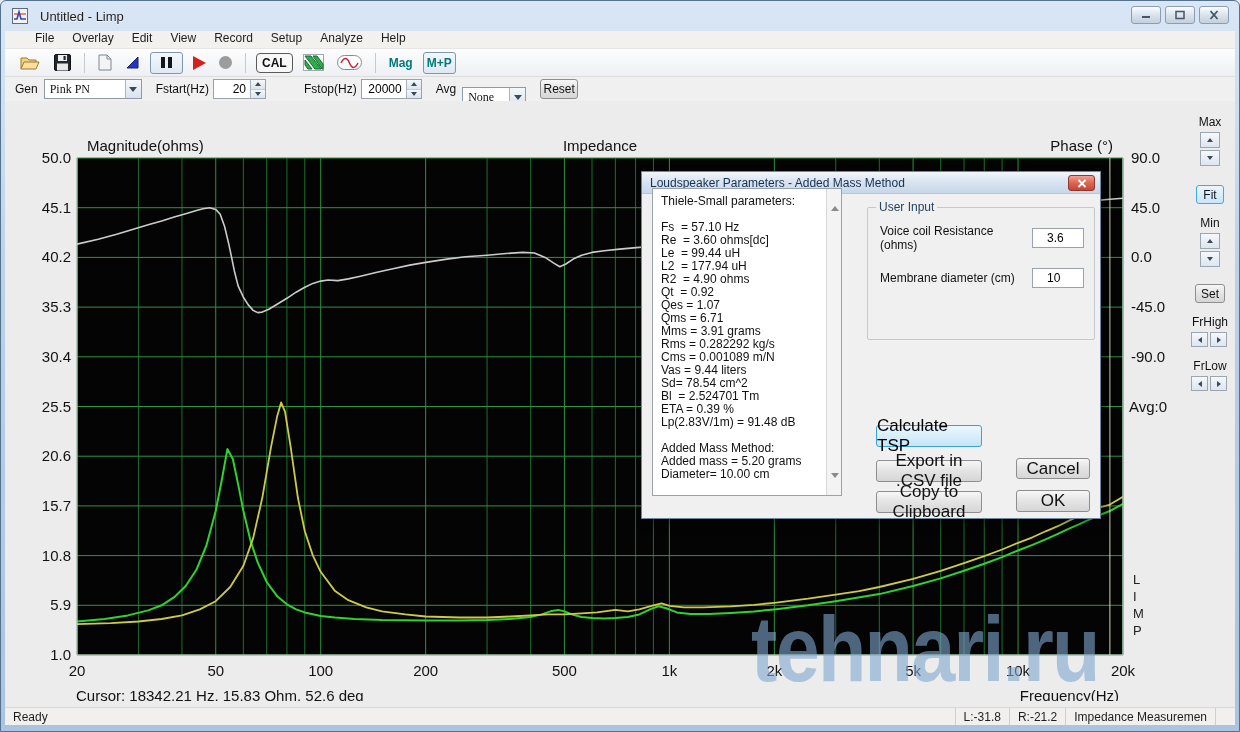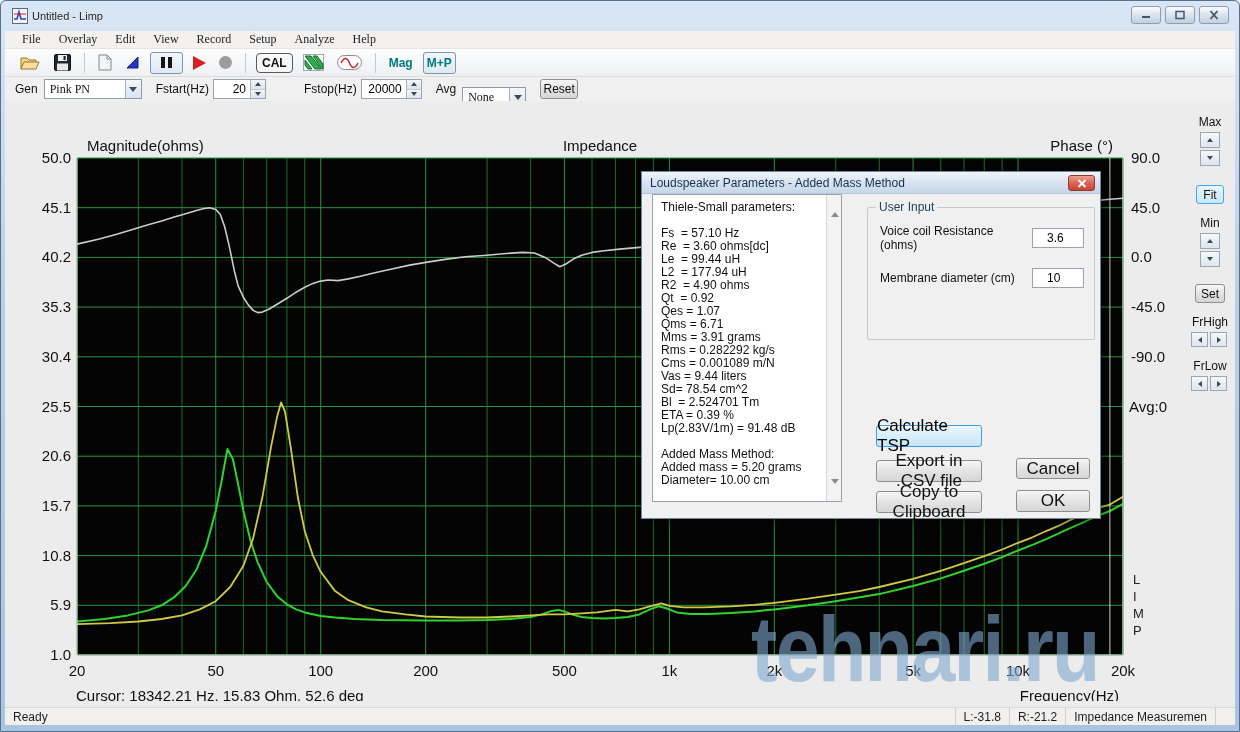--- a/index.html
+++ b/index.html
@@ -2,28 +2,28 @@
 <html><head>
 <meta charset="utf-8">
 <style>
   * { box-sizing: border-box; margin:0; padding:0; }
   html,body { width:1240px; height:732px; }
   body { position:relative; font-family:"Liberation Sans",sans-serif; background:#e8eef6; overflow:hidden; }
 
   
   .window { position:absolute; inset:0; background:linear-gradient(#d9e6f5,#b9d0e9 40%,#a9c4e1); border:1px solid #56718c; border-radius:6px 6px 0 0; overflow:hidden; }
   .titlebar { position:absolute; left:0; right:0; top:0; height:30px; display:flex; align-items:center; }
-  .title-text { margin-left:4px; font-size:11px; color:#1c1c1c; text-shadow:0 1px 0 rgba(255,255,255,.7); }
+  .title-text { margin-left:12px; font-size:13px; color:#1c1c1c; text-shadow:0 1px 0 rgba(255,255,255,.7); }
   .app-icon { margin-left:11px; width:16px; height:16px; }
   .caption-group { position:absolute; right:10px; top:5px; display:flex; gap:4px; }
   .cap-btn { width:30px; height:18px; background:linear-gradient(#fcfdfe,#dde5ee 45%,#c4d0dd); border:1px solid #8b9db2; border-radius:3px; display:flex; align-items:center; justify-content:center; }
 
   .app-body { position:absolute; left:4px; right:4px; top:30px; bottom:6px; background:#f0f0f0; display:flex; flex-direction:column; }
 
-  .menubar { height:17px; background:#f2f1f0; display:flex; align-items:center; padding-left:8px; font-size:12px; color:#1e1e1e;font-family:Liberation Serif, serif; }
+  .menubar { height:17px; background:#f2f1f0; display:flex; padding-left:21px; font-size:12px; color:#1e1e1e; }
   .menubar > span { padding:0 9px; }
 
   .toolbar { height:29px; display:flex; align-items:center; padding-left:12px; gap:7px; background:linear-gradient(#fdfdfd,#eef0f3); border-top:1px solid #e6e6e6; border-bottom:1px solid #dcdcdc; }
   .tbtn { height:22px; display:flex; align-items:center; justify-content:center; padding:0 3px; }
   .tsep { width:1px; height:20px; background:#c9c9c9; margin:0 3px; }
   .tbtn.framed { border:1px solid #8296ab; border-radius:3px; background:linear-gradient(#f2f7fc,#dfe9f3); }
   .cal-btn { border:1px solid #5a5a5a; border-radius:4px; background:#f7f7f7; font-size:12px; font-weight:bold; color:#111; padding:1px 5px; height:20px; display:flex; align-items:center; }
   .teal-txt { color:#007a7a; font-weight:bold; font-size:12px; }
   .pause-bars { display:flex; gap:3px; padding:0 7px; }
   .pause-bars i { width:4px; height:11px; background:#151515; }
@@ -61,21 +61,21 @@
   .tri-left { width:0;height:0;border-top:3px solid transparent;border-bottom:3px solid transparent;border-right:4px solid #3b4a5a; }
   .tri-right { width:0;height:0;border-top:3px solid transparent;border-bottom:3px solid transparent;border-left:4px solid #3b4a5a; } .mt12 { margin-top:12px; }
 
   
   .watermark { position:absolute; left:746px; top:496px; font-size:92px; font-weight:bold; letter-spacing:-2px; color:rgba(128,166,208,0.60); transform:scale(0.86,1.0); transform-origin:left top; z-index:40; pointer-events:none; white-space:nowrap; }
 
   
   .dialog { position:absolute; left:636px; top:70px; width:460px; height:348px; background:#f0f0f0; border:1px solid #6e86a0; box-shadow:4px 4px 10px rgba(0,0,0,.4); z-index:100; }
   .dlg-title { height:22px; background:linear-gradient(#f0f5fb,#d6e2f0 55%,#c7d7e9); border-bottom:1px solid #b6c6d8; display:flex; align-items:center; padding-left:8px; font-size:12px; color:#16314e; }
   .dlg-close { position:absolute; right:5px; top:3px; width:27px; height:16px; border:1px solid #93362e; border-radius:3px; background:linear-gradient(#f0a293,#dd6a59 45%,#c94335); display:flex; align-items:center; justify-content:center; }
-  .ts-panel { position:absolute; left:10px; top:22px; width:190px; height:308px; background:#fff; border:1px solid #9aa3ad; font-size:12px; color:#111; }
+  .ts-panel { position:absolute; left:10px; top:16px; width:190px; height:308px; background:#fff; border:1px solid #9aa3ad; font-size:12px; color:#111; }
   .ts-lines { position:absolute; left:8px; top:6px; right:20px; }
   .ts-lines div { white-space:pre; line-height:13px; }
   .ts-scroll { position:absolute; right:0; top:0; bottom:0; width:15px; background:#f3f3f3; border-left:1px solid #d8d8d8; }
   .ts-scroll .up { position:absolute; top:3px; left:4px; }
   .ts-scroll .dn { position:absolute; bottom:3px; left:4px; }
   .tri-up-g { width:0;height:0;border-left:4px solid transparent;border-right:4px solid transparent;border-bottom:5px solid #8a8a8a; }
   .tri-dn-g { width:0;height:0;border-left:4px solid transparent;border-right:4px solid transparent;border-top:5px solid #8a8a8a; }
 
   .user-input { position:absolute; left:225px; top:28px; width:228px; height:140px; border:1px solid #c3c9cf; border-radius:2px; }
   .user-input legend { font-size:12px; color:#23435f; padding:0 3px; margin-left:8px; }

